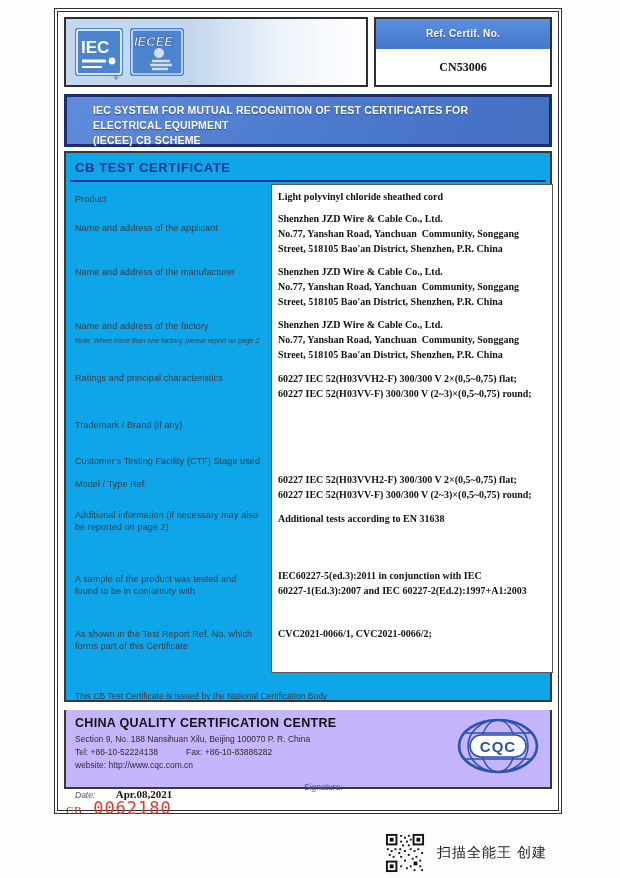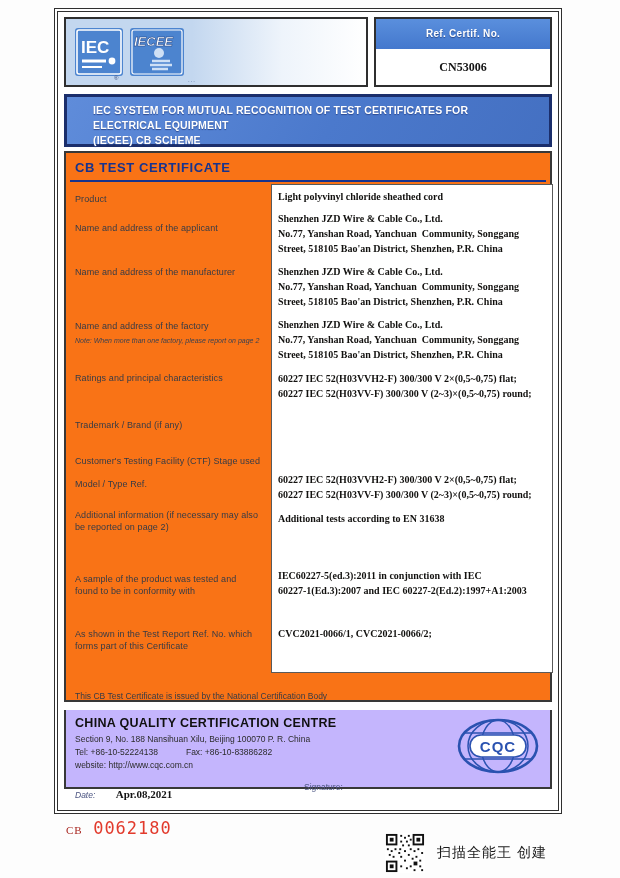--- a/index.html
+++ b/index.html
@@ -28,21 +28,21 @@
                font-family:"Liberation Serif", serif; font-weight:bold; font-size:12px; color:#141414; }
 
   
   .banner { margin-top:7px; height:53px; border:3px solid #1b2e6b;
             background:linear-gradient(120deg,#5f8cda 0%,#4b79cc 55%,#4470c2 100%);
             color:#fff; font-weight:bold; font-size:10.5px; line-height:1.45;
             padding:6px 26px; letter-spacing:.2px; white-space:pre-line;
             text-shadow:0 1px 1px #2c4a92; }
 
   
-  .main-box { margin-top:4px; height:551px; border:2px solid #383838; position:relative; background:#f97316; }
+  .main-box { margin-top:4px; height:551px; border:2px solid #383838; position:relative; background:#0ea5e9; }
   .cert-title { position:absolute; left:9px; top:7px; font-size:13px; font-weight:bold;
                 color:#16338e; letter-spacing:.6px; }
   .title-rule { position:absolute; left:4px; right:4px; top:27px; height:2px; background:#16338e; }
 
   .lbl { position:absolute; left:9px; width:198px; font-size:9px; color:#363b46;
          line-height:1.3; letter-spacing:.1px; }
   .note { position:absolute; left:9px; width:210px; font-size:7px; font-style:italic;
           color:#3c4250; }
 
   .value-box { position:absolute; left:205px; top:31px; width:282px; height:489px;
@@ -63,21 +63,21 @@
   .date-label { font-size:8.5px; font-style:italic; color:#4a5380; }
   .date-value { font-family:"Liberation Serif",serif; font-weight:bold; font-size:11px;
                 color:#141414; margin-left:16px; }
   .sig-label { position:absolute; left:238px; top:72px; font-size:8.5px; color:#4a5380; }
   .sig-block { position:absolute; left:277px; top:24px; width:118px; text-align:center; }
   .sig-line { border-top:1.5px solid #111; margin-top:1px; }
   .sig-name { font-size:9.5px; color:#1a1a1a; margin-top:1px; }
   .cqc-logo { position:absolute; right:8px; top:5px; }
 
   
-  .cb-line { position:absolute; left:66px; top:818px; }
+  .cb-line { position:absolute; left:66px; top:798px; }
   .cb-prefix { font-family:"Liberation Serif",serif; font-size:11px; color:#a8251f; letter-spacing:1px; }
   .cb-number { font-family:"DejaVu Sans Mono","Liberation Mono",monospace; font-size:17px;
                color:#e23a2c; letter-spacing:1px; margin-left:6px; }
   .watermark { position:absolute; left:385px; top:833px; display:flex; align-items:center; }
   .wm-text { margin-left:12px; font-size:14px; color:#1c1c1c; letter-spacing:1px; }
 </style>
 </head>
 <body>
 
 <div class="page">

